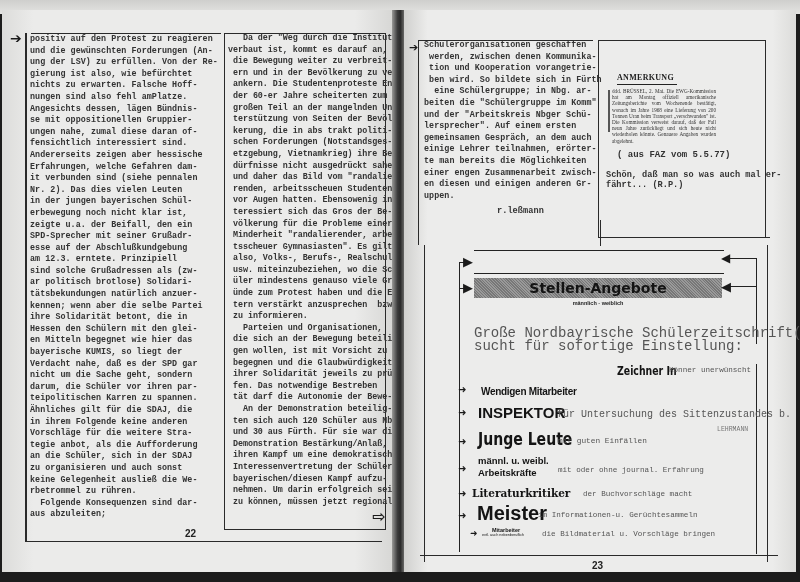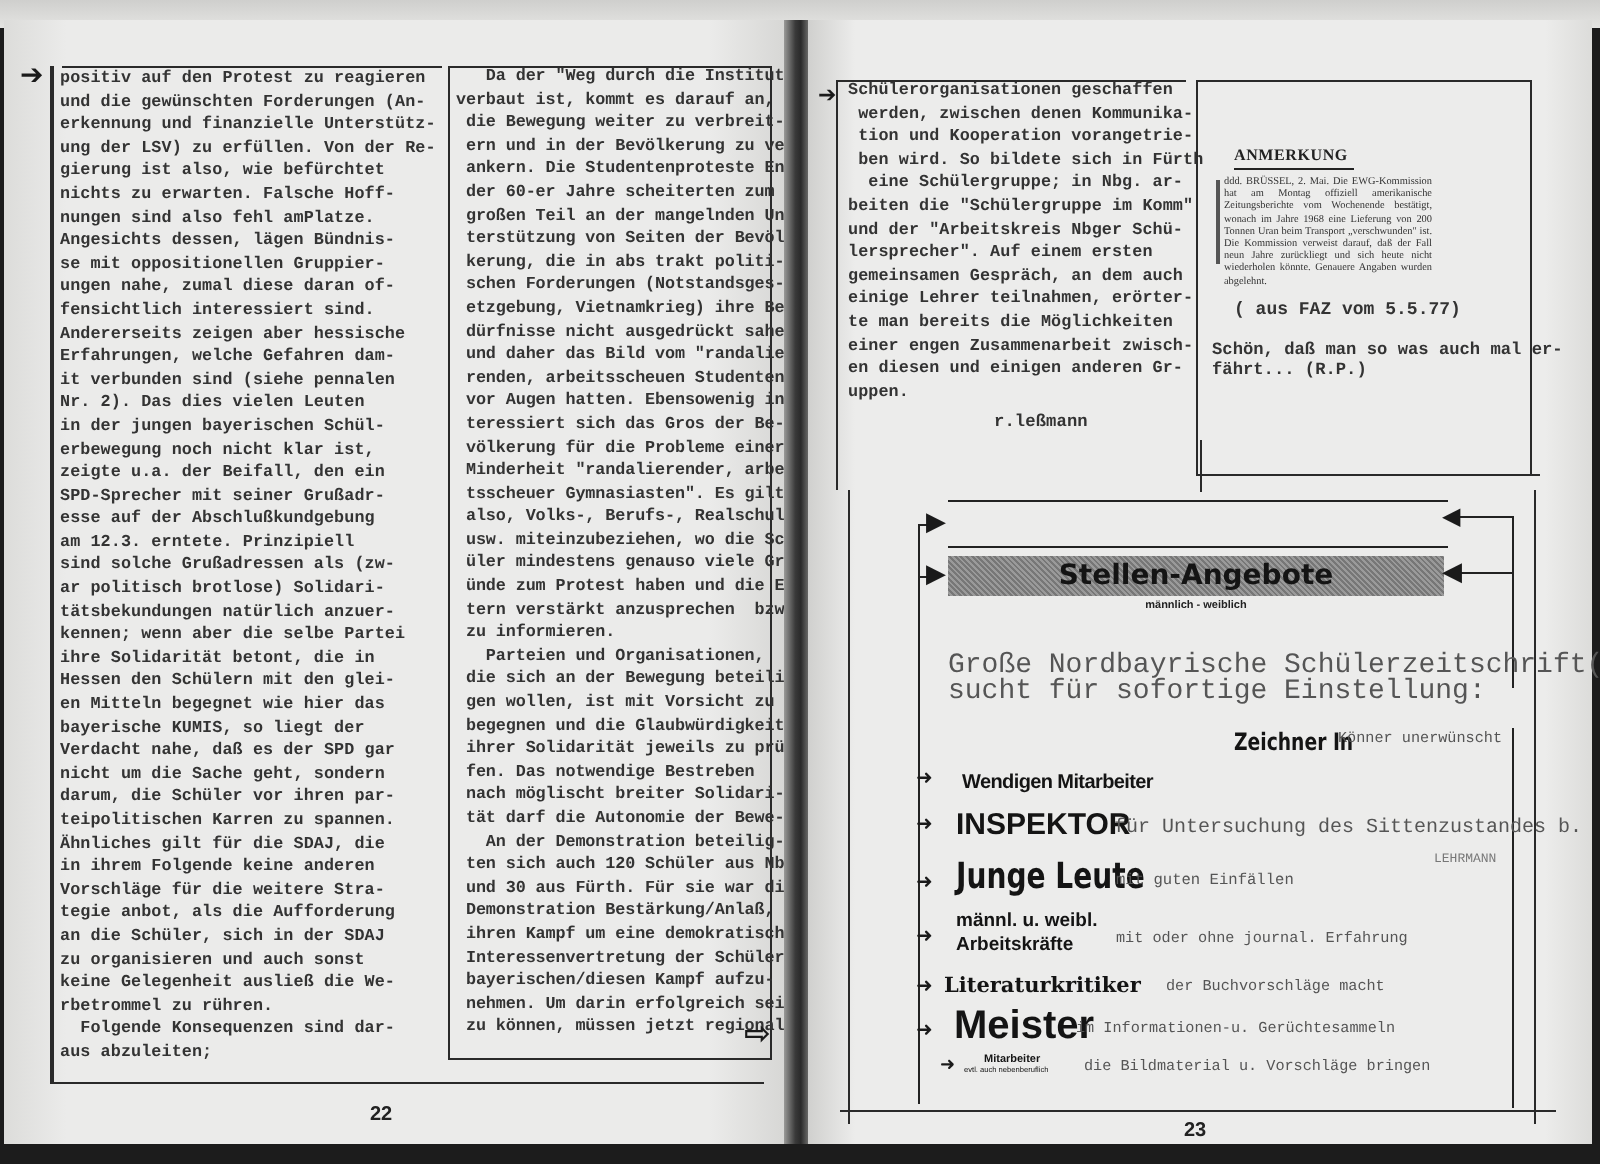--- a/index.html
+++ b/index.html
@@ -65,21 +65,20 @@
 
   <div class="page page-left"></div>
 
   <div class="lp-frame"></div>
   <div class="lp-topline"></div>
   <div class="arrow-icon" style="left:10px;top:30px;font-size:14px;">➔</div>
 
   <div class="lp-col1 typed" id="lpcol1" style="line-height: 11.6px; font-size: 8.4px;">
       <div style="white-space: pre;">positiv auf den Protest zu reagieren</div>
       <div style="white-space: pre;">und die gewünschten Forderungen (An-</div>
-      <div style="white-space: pre;">erkennung und finanzielle Unterstütz-</div>
       <div style="white-space: pre;">ung der LSV) zu erfüllen. Von der Re-</div>
       <div style="white-space: pre;">gierung ist also, wie befürchtet</div>
       <div style="white-space: pre;">nichts zu erwarten. Falsche Hoff-</div>
       <div style="white-space: pre;">nungen sind also fehl amPlatze.</div>
       <div style="white-space: pre;">Angesichts dessen, lägen Bündnis-</div>
       <div style="white-space: pre;">se mit oppositionellen Gruppier-</div>
       <div style="white-space: pre;">ungen nahe, zumal diese daran of-</div>
       <div style="white-space: pre;">fensichtlich interessiert sind.</div>
       <div style="white-space: pre;">Andererseits zeigen aber hessische</div>
       <div style="white-space: pre;">Erfahrungen, welche Gefahren dam-</div>
@@ -142,36 +141,35 @@
       <div style="white-space: pre;"> üler mindestens genauso viele Gr-</div>
       <div style="white-space: pre;"> ünde zum Protest haben und die El-</div>
       <div style="white-space: pre;"> tern verstärkt anzusprechen  bzw.</div>
       <div style="white-space: pre;"> zu informieren.</div>
       <div style="white-space: pre;">   Parteien und Organisationen,</div>
       <div style="white-space: pre;"> die sich an der Bewegung beteili-</div>
       <div style="white-space: pre;"> gen wollen, ist mit Vorsicht zu</div>
       <div style="white-space: pre;"> begegnen und die Glaubwürdigkeit</div>
       <div style="white-space: pre;"> ihrer Solidarität jeweils zu prü-</div>
       <div style="white-space: pre;"> fen. Das notwendige Bestreben</div>
-      <div style="white-space: pre;"> nach möglischt breiter Solidari-</div>
       <div style="white-space: pre;"> tät darf die Autonomie der Bewe-</div>
       <div style="white-space: pre;">   An der Demonstration beteilig-</div>
       <div style="white-space: pre;"> ten sich auch 120 Schüler aus Nbg.</div>
       <div style="white-space: pre;"> und 30 aus Fürth. Für sie war die</div>
       <div style="white-space: pre;"> Demonstration Bestärkung/Anlaß,</div>
       <div style="white-space: pre;"> ihren Kampf um eine demokratische</div>
       <div style="white-space: pre;"> Interessenvertretung der Schüler</div>
       <div style="white-space: pre;"> bayerischen/diesen Kampf aufzu-</div>
       <div style="white-space: pre;"> nehmen. Um darin erfolgreich sein</div>
       <div style="white-space: pre;"> zu können, müssen jetzt regionale</div>
     </div>
   <div class="arrow-icon" style="left:372px;top:507px;font-size:16px;">⇨</div>
 
   <div class="lp-bottomline"></div>
-  <div class="page-num" style="left:185px;top:528px;margin-top:24px;">22</div>
+  <div class="page-num" style="left:185px;top:528px;">22</div>
 
   <div class="gutter"></div>
 
   <div class="page page-right"></div>
 
   <div class="rp-col1-box"></div>
   <div class="arrow-icon" style="left:409px;top:41px;font-size:11px;">➔</div>
   <div class="rp-col1 typed" id="rpcol1" style="line-height: 11.6px; font-size: 8.4px;">
       <div style="white-space: pre;">Schülerorganisationen geschaffen</div>
       <div style="white-space: pre;"> werden, zwischen denen Kommunika-</div>

